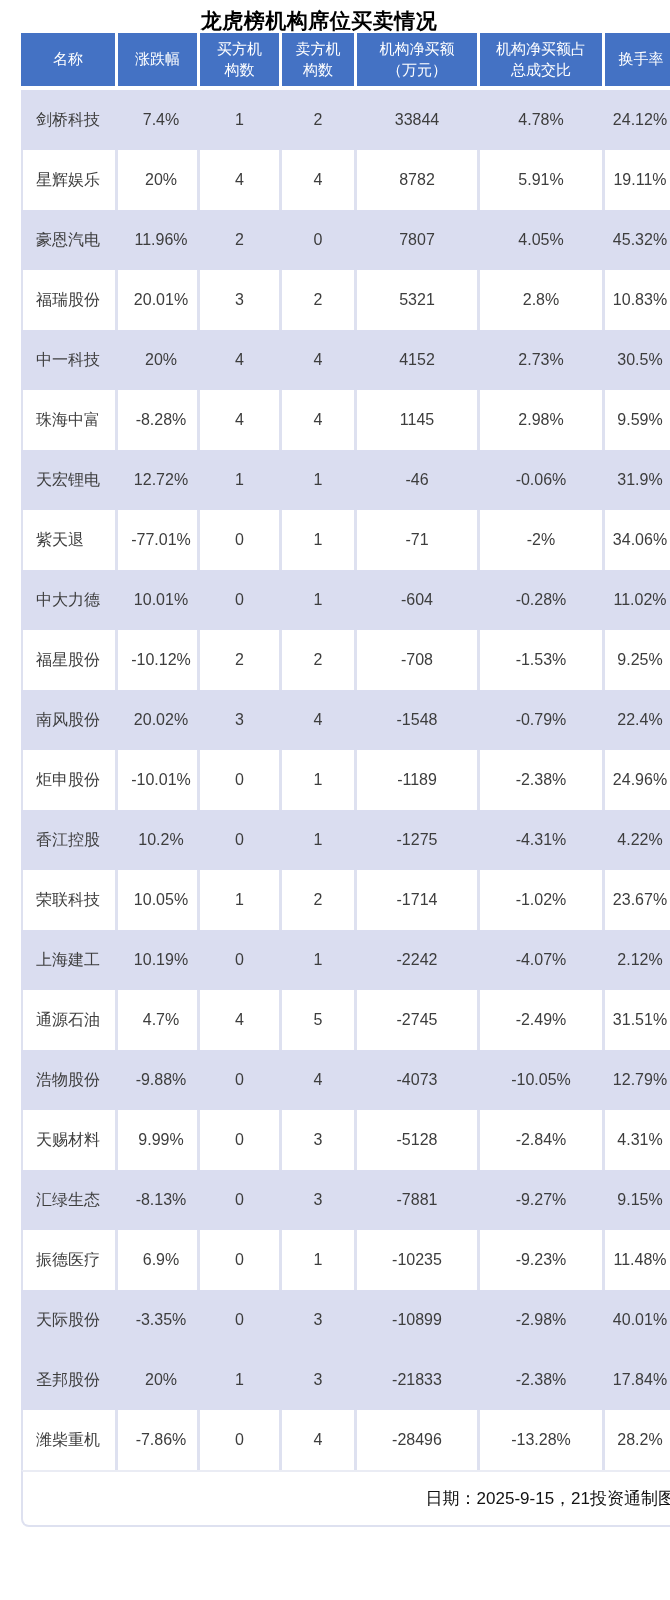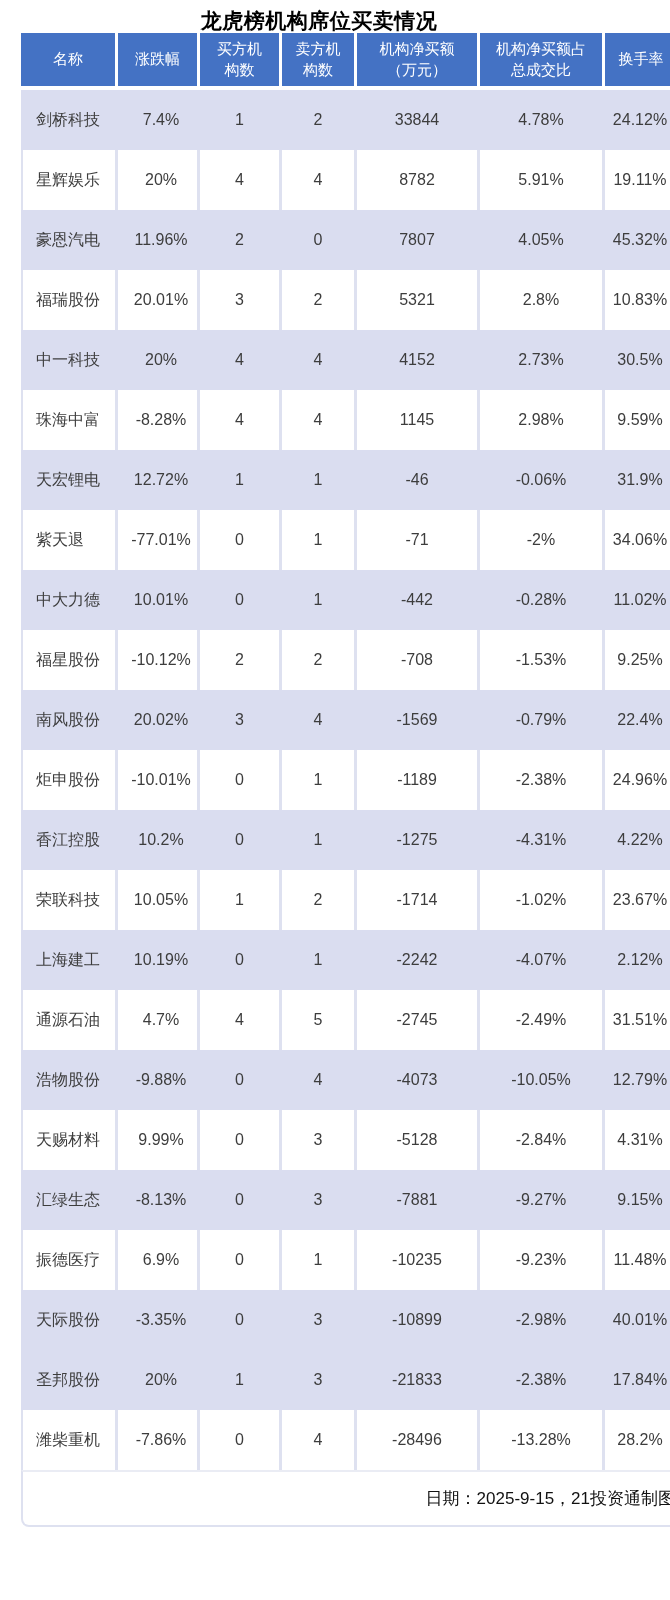--- a/index.html
+++ b/index.html
@@ -148,39 +148,39 @@
             <td class="c3">1</td>
             <td class="c4">-71</td>
             <td class="c5">-2%</td>
             <td class="c6">34.06%</td>
           </tr>
           <tr class="lav">
             <td class="c0">中大力德</td>
             <td class="c1">10.01%</td>
             <td class="c2">0</td>
             <td class="c3">1</td>
-            <td class="c4">-442</td>
+            <td class="c4">-604</td>
             <td class="c5">-0.28%</td>
             <td class="c6">11.02%</td>
           </tr>
           <tr class="wht">
             <td class="c0">福星股份</td>
             <td class="c1">-10.12%</td>
             <td class="c2">2</td>
             <td class="c3">2</td>
             <td class="c4">-708</td>
             <td class="c5">-1.53%</td>
             <td class="c6">9.25%</td>
           </tr>
           <tr class="lav">
             <td class="c0">南风股份</td>
             <td class="c1">20.02%</td>
             <td class="c2">3</td>
             <td class="c3">4</td>
-            <td class="c4">-1569</td>
+            <td class="c4">-1548</td>
             <td class="c5">-0.79%</td>
             <td class="c6">22.4%</td>
           </tr>
           <tr class="wht">
             <td class="c0">炬申股份</td>
             <td class="c1">-10.01%</td>
             <td class="c2">0</td>
             <td class="c3">1</td>
             <td class="c4">-1189</td>
             <td class="c5">-2.38%</td>

